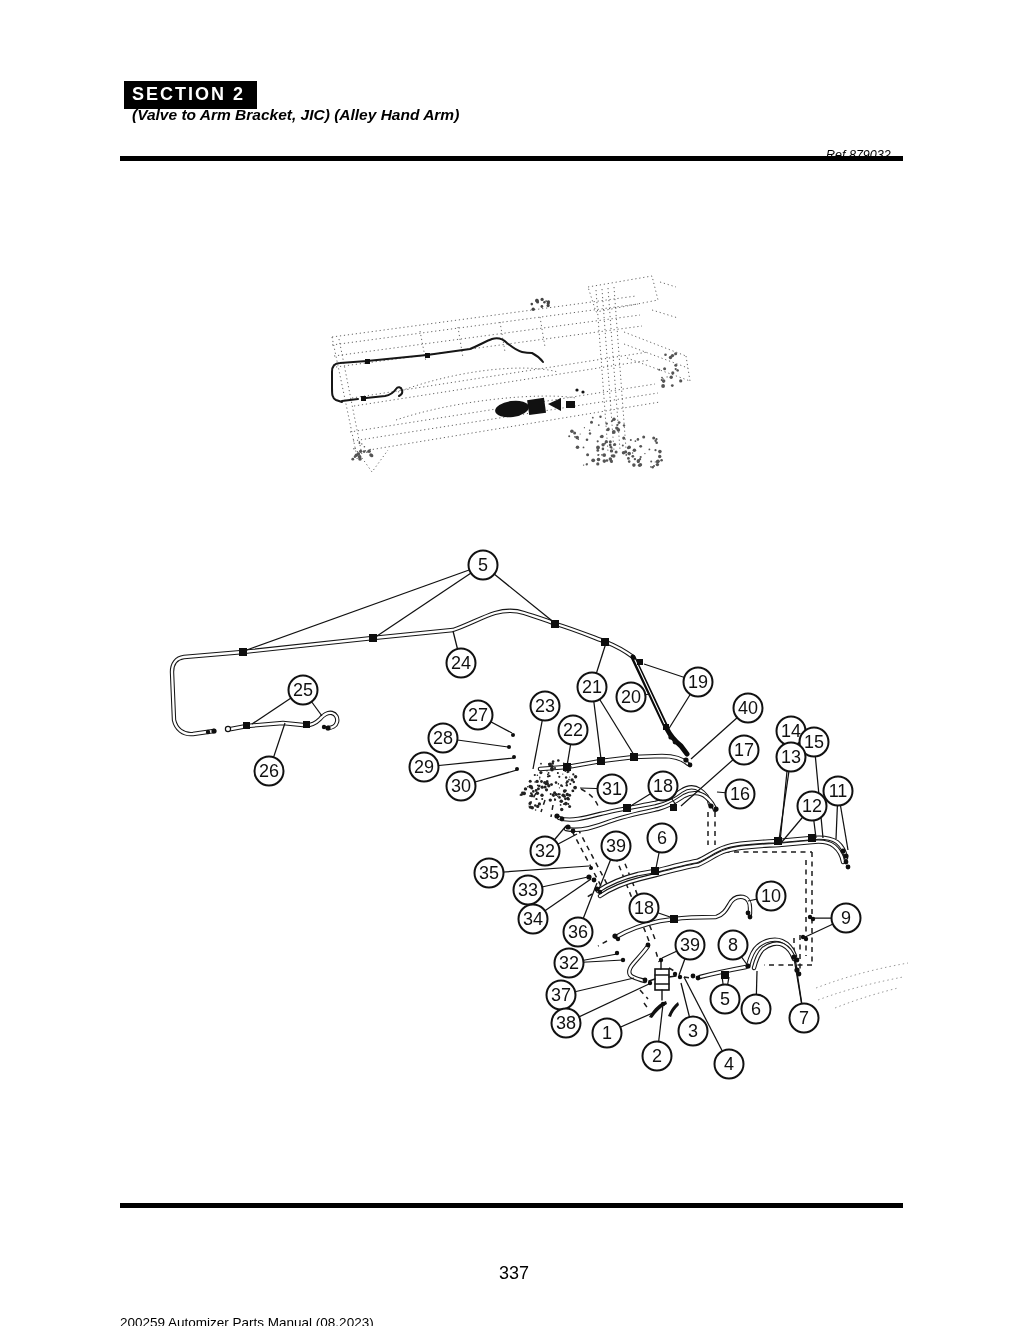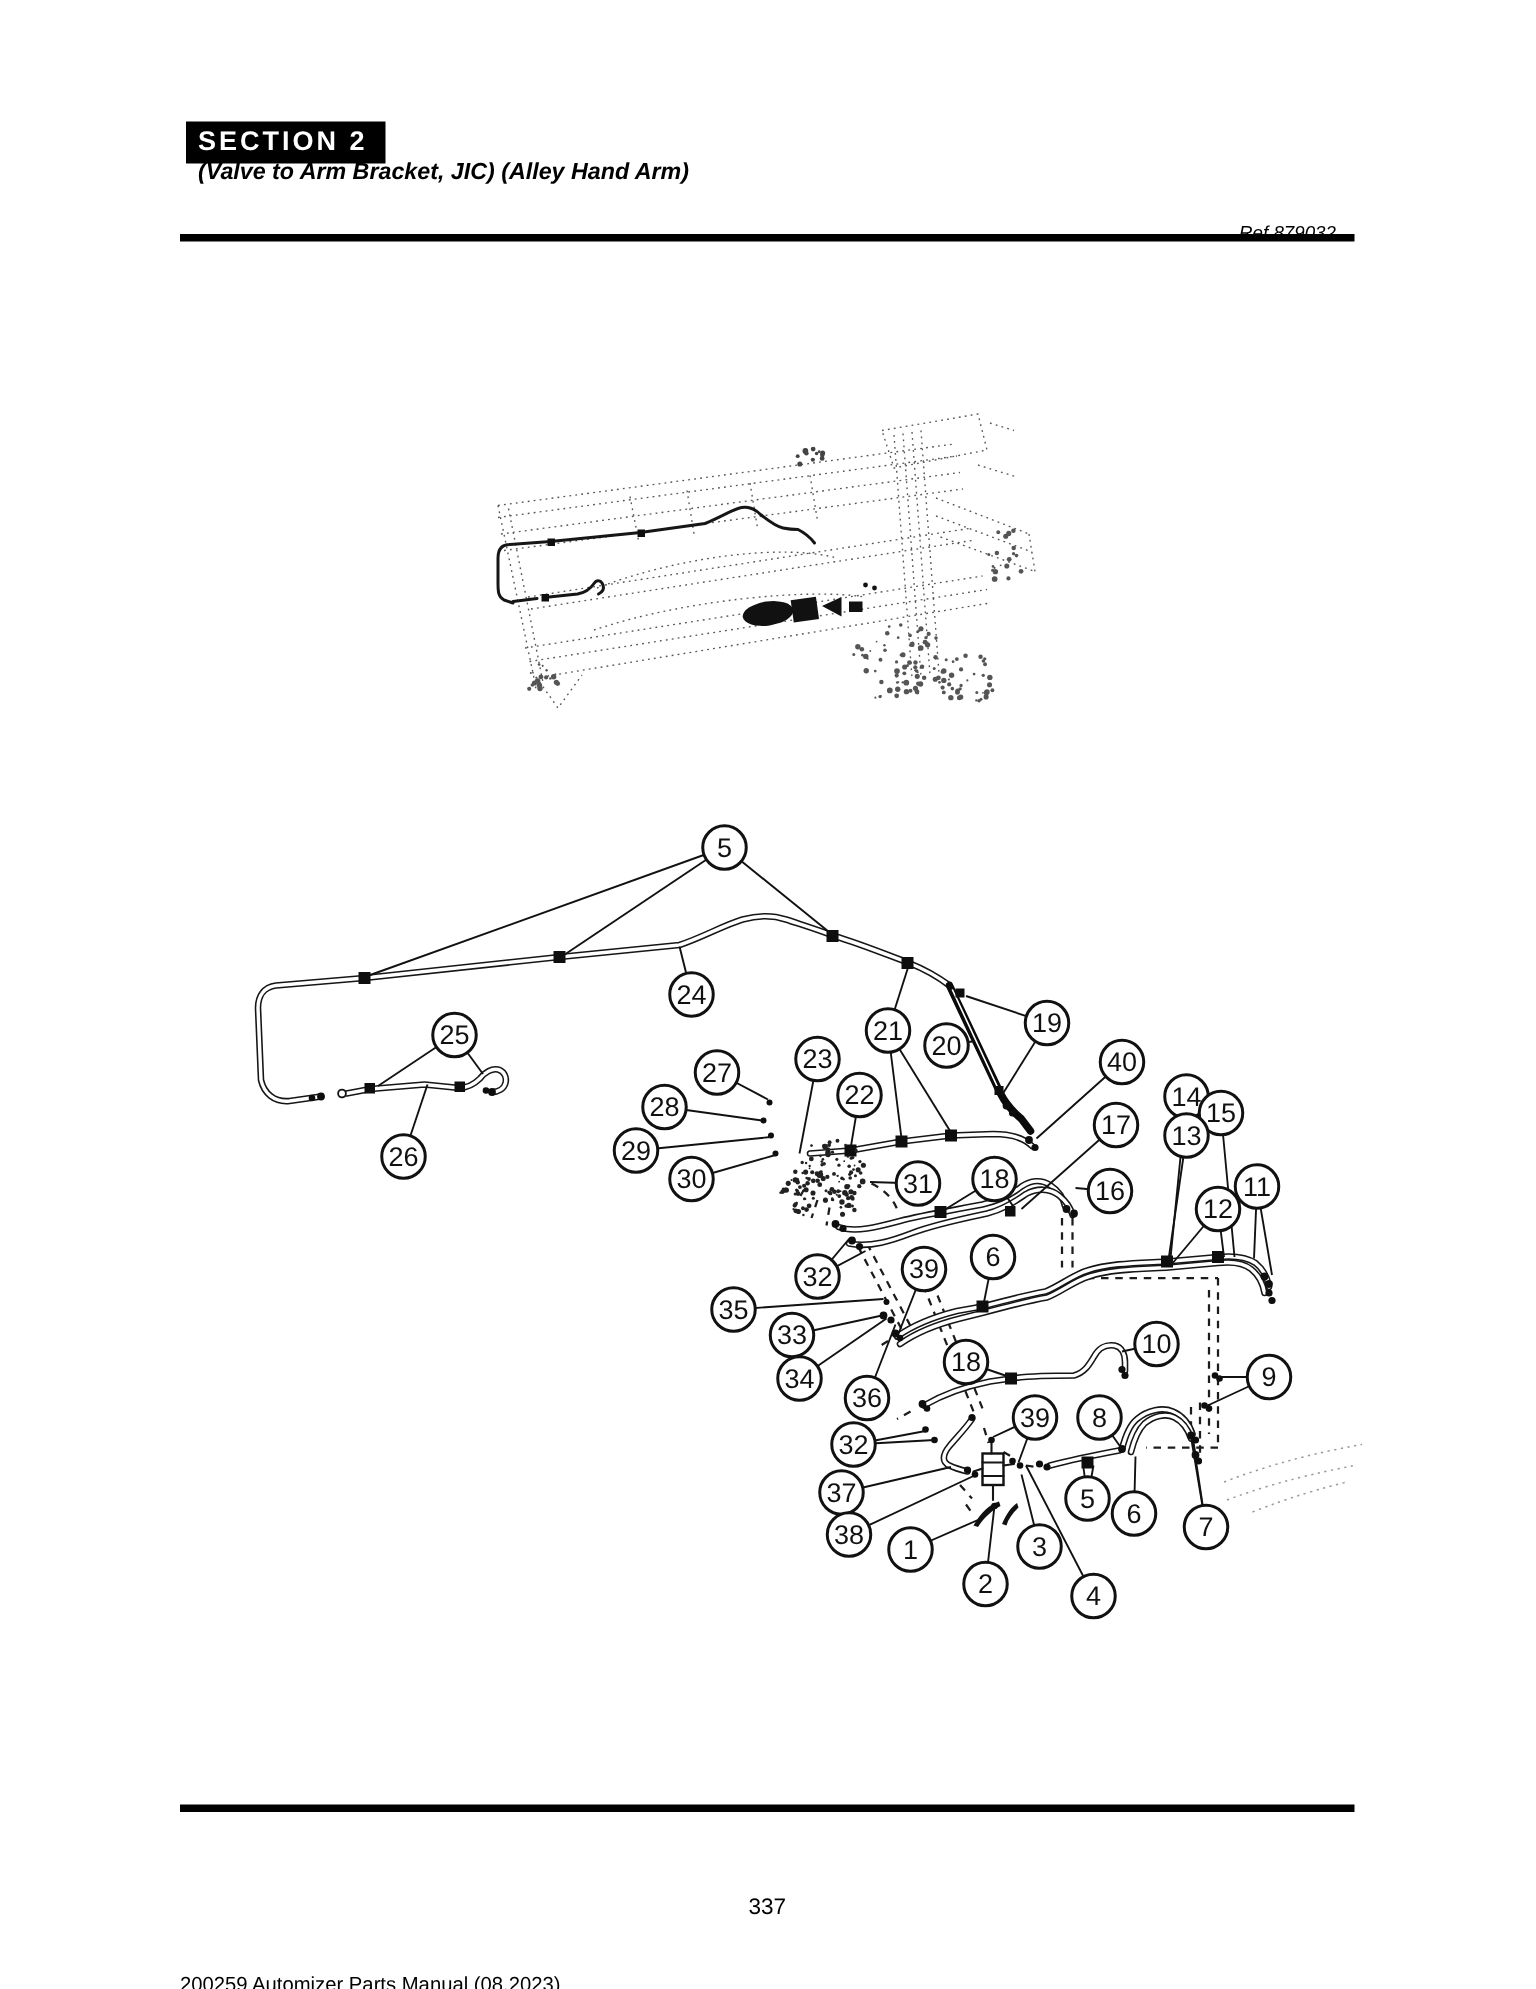--- a/index.html
+++ b/index.html
@@ -8,21 +8,21 @@
   .section-badge{position:absolute;left:124px;top:81px;background:#000;color:#fff;
         font-size:18px;font-weight:bold;letter-spacing:2px;padding:3px 12px 4px 8px;}
   .title-row{position:absolute;left:132px;top:106px;display:flex;align-items:baseline;gap:10px;white-space:nowrap;}
   .page-title{font-size:30px;font-weight:bold;letter-spacing:0.5px;}
   .page-subtitle{font-size:15.5px;font-weight:bold;font-style:italic;}
   .ref{position:absolute;left:826px;top:117px;font-size:12.5px;font-style:italic;margin-top:31px;}
   .rule{position:absolute;left:120px;width:783px;height:4.5px;background:#000;}
   .rule-top{top:156px;}
   .rule-bottom{top:1203px;}
   .footer-left{position:absolute;left:120px;top:1315px;font-size:13.5px;}
-  .footer-page{position:absolute;left:499px;top:1263px;font-size:15px;}
+  .footer-page{position:absolute;left:499px;top:1263px;font-size:18px;}
   svg#diagram-svg{position:absolute;left:0;top:0;}
   .tube{fill:none;stroke:#161616;stroke-width:4.4;stroke-linecap:round;stroke-linejoin:round;}
   .tube-heavy{fill:none;stroke:#0a0a0a;stroke-width:5;stroke-linecap:round;}
   .core{fill:none;stroke:#fff;stroke-width:2.3;stroke-linecap:round;stroke-linejoin:round;}
   .core-thin{fill:none;stroke:#fff;stroke-width:1.1;stroke-linecap:round;}
   .thin{fill:none;stroke:#161616;stroke-width:1.4;stroke-linecap:round;}
   .dash{fill:none;stroke:#1c1c1c;stroke-width:1.5;stroke-dasharray:5 4.5;}
   .dotted{fill:none;stroke:#555;stroke-width:0.9;stroke-dasharray:1.2 2.8;}
   .dotted-faint{fill:none;stroke:#9a9a9a;stroke-width:1;stroke-dasharray:1.5 3;}
   .clamp{fill:#0e0e0e;}

